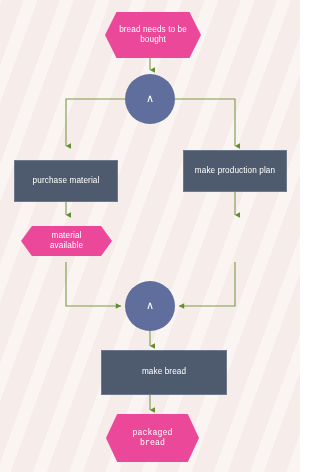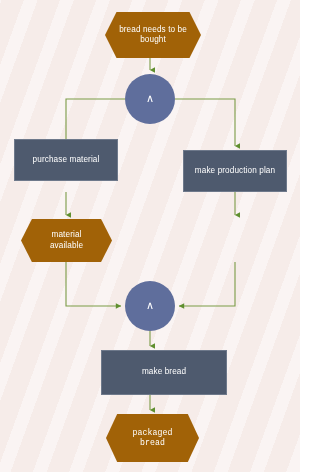--- a/index.html
+++ b/index.html
@@ -46,21 +46,21 @@
     align-items: center;
     justify-content: center;
     text-align: center;
   }
   .node-label {
     display: block;
     line-height: 1.25;
     letter-spacing: 0.1px;
   }
   .hexagon {
-    background-color: #a16207;
+    background-color: #ec4899;
     color: #ffffff;
     font-size: 8.2px;
     clip-path: polygon(12% 0%, 88% 0%, 100% 50%, 88% 100%, 12% 100%, 0% 50%);
     padding: 0 14px;
   }
   .rect {
     background-color: #4e5a6e;
     border: 1px solid #6e798b;
     color: #ffffff;
     font-size: 8.2px;
@@ -112,29 +112,29 @@
   </svg>
 
   <div class="node hexagon" style="left:105px; top:12px; width:96px; height:46px;">
     <span class="node-label">bread needs to be bought</span>
   </div>
 
   <div class="node gateway" style="left:125px; top:74px; width:50px; height:50px;">
     <span class="node-label">∧</span>
   </div>
 
-  <div class="node rect" style="left:14px; top:139px; width:104px; height:42px;">
+  <div class="node rect" style="left:14px; top:160px; width:104px; height:42px;">
     <span class="node-label">purchase material</span>
   </div>
 
   <div class="node rect" style="left:183px; top:150px; width:104px; height:42px;">
     <span class="node-label">make production plan</span>
   </div>
 
-  <div class="node hexagon" style="left:21px; top:219px; width:91px; height:43px;justify-content:flex-end;">
+  <div class="node hexagon" style="left:21px; top:226px; width:91px; height:30px;justify-content:flex-end;">
     <span class="node-label">material available</span>
   </div>
 
 
   <div class="node gateway" style="left:125px; top:281px; width:50px; height:50px;">
     <span class="node-label">∧</span>
   </div>
 
   <div class="node rect" style="left:101px; top:350px; width:126px; height:45px;">
     <span class="node-label">make bread</span>

